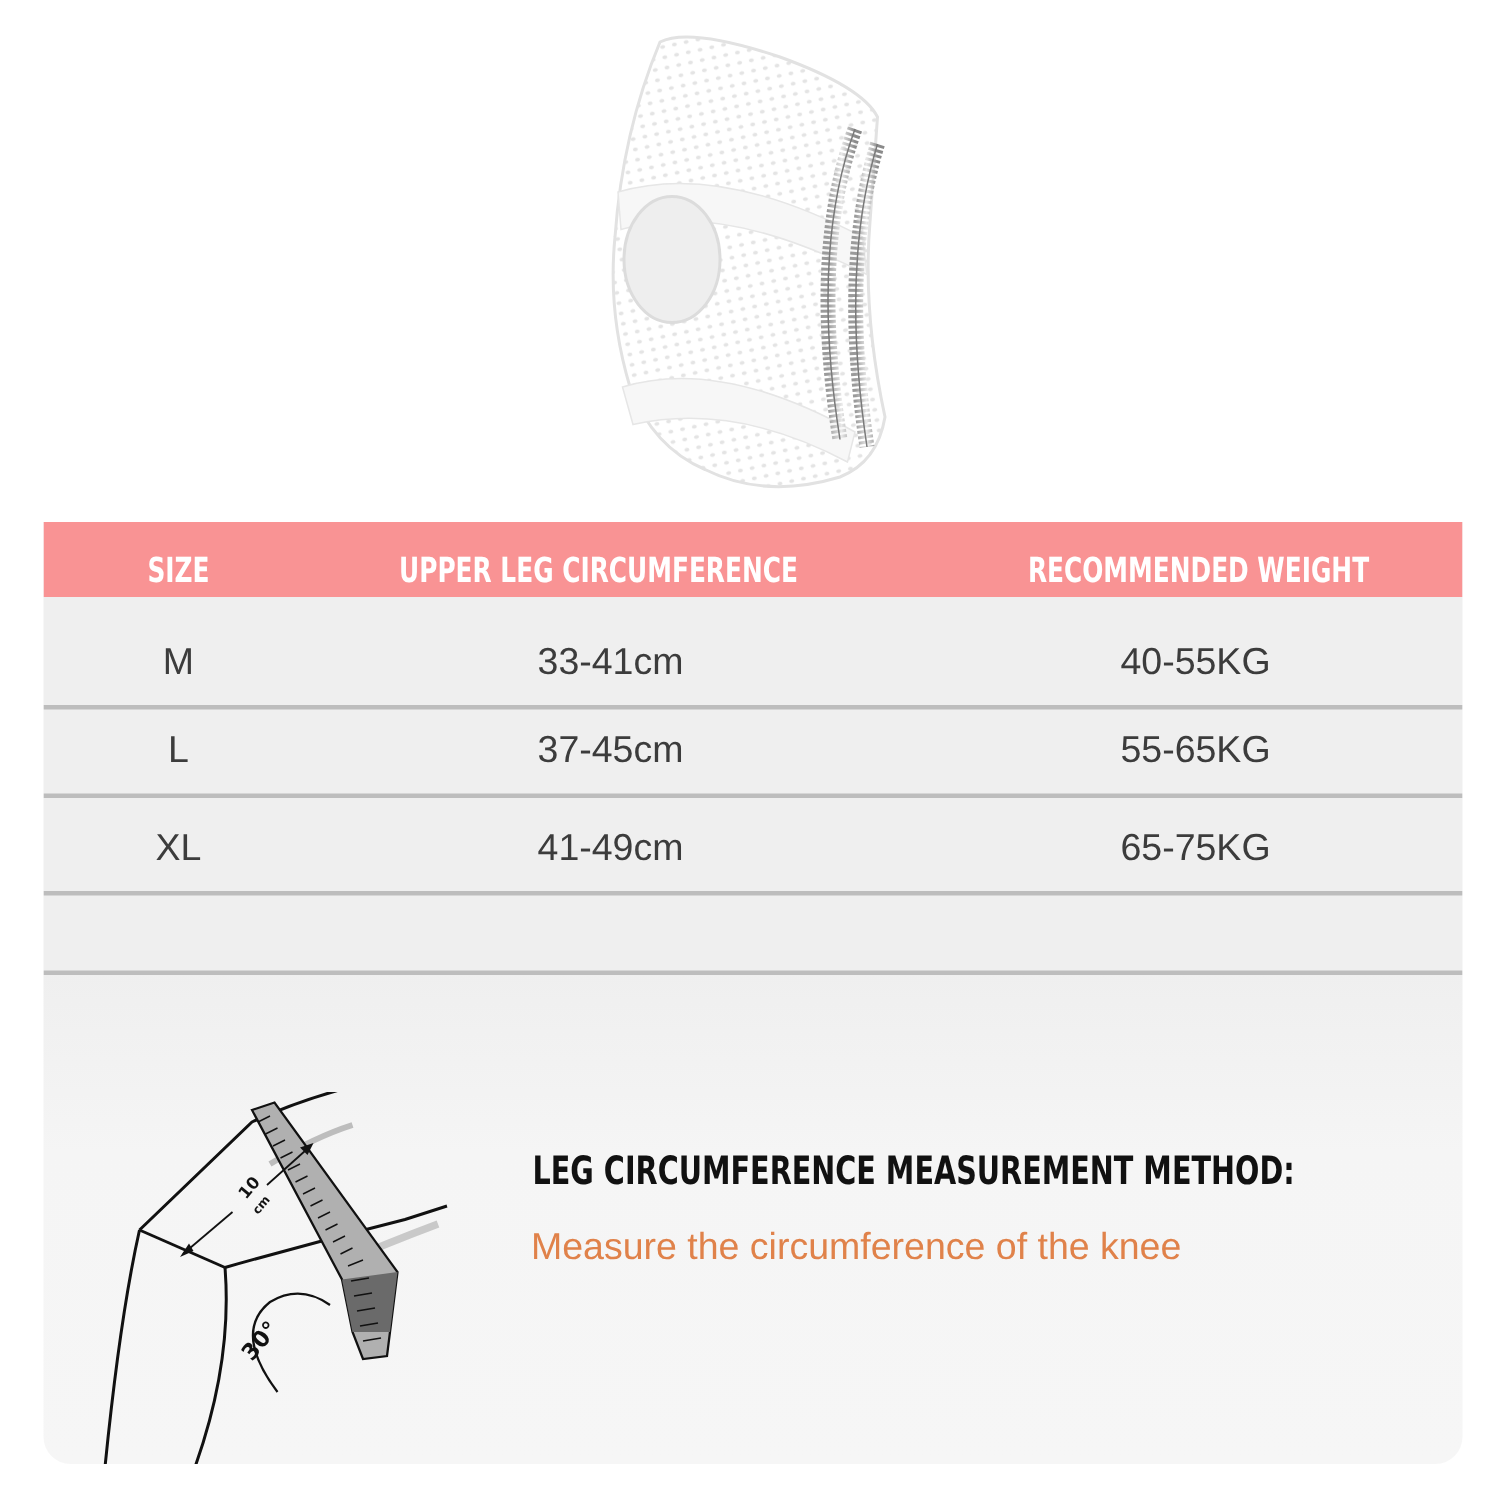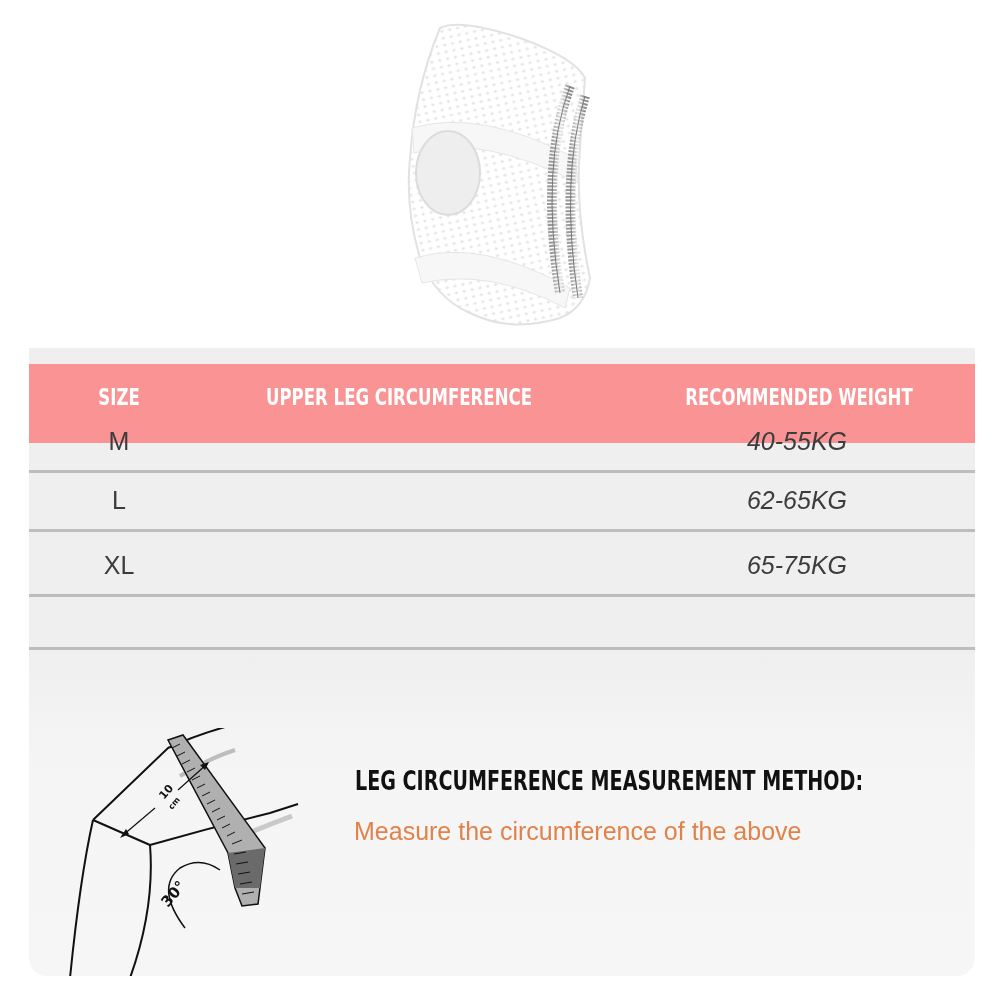--- a/index.html
+++ b/index.html
@@ -5,35 +5,35 @@
   html, body { margin:0; padding:0; background:#ffffff; }
   body { width:1000px; height:1000px; position:relative; overflow:hidden;
          font-family:"Liberation Sans", sans-serif; }
 
   .product-image { position:absolute; left:400px; top:8px; width:220px; height:328px; }
 
   .panel { position:absolute; left:29px; top:348px; width:946px; height:628px;
            border-radius:0 0 18px 18px; overflow:hidden;
            background:linear-gradient(to bottom,#efefef 0px,#efefef 300px,#f5f5f5 420px,#f6f6f6 628px); }
 
-  .table-header { position:absolute; left:0; top:16px; width:946px; height:79px; background:#f99394; }
+  .table-header { position:absolute; left:0; top:0; width:946px; height:50px; background:#f99394; }
   .th { position:absolute; top:0; height:63px; line-height:66px; color:#ffffff;
         font-family:"DejaVu Sans", sans-serif; font-weight:bold; font-size:23px;
         transform:scaleX(0.72); transform-origin:center; white-space:nowrap; text-align:center;
         letter-spacing:0px; }
   .th.c1 { left:40px; width:100px; }
   .th.c2 { left:160px; width:420px; }
   .th.c3 { left:600px; width:340px; }
 
   .row { position:absolute; left:0; width:946px; height:59px; border-bottom:3px solid #bdbdbd; }
   .td { position:absolute; top:0; height:59px; line-height:60px; color:#3c3c3c;
         font-size:25px; text-align:center; }
   .td.c1 { left:40px; width:100px; }
   .td.c2 { left:228px; width:300px; }
-  .td.c3 { left:618px; width:300px;font-style:italic; }
+  .td.c3 { left:618px; width:300px; }
 
   .diagram { position:absolute; left:31px; top:380px; width:300px; height:250px; }
 
   .method-title { position:absolute; left:326px; top:418px; width:600px;
         font-family:"DejaVu Sans", sans-serif; font-weight:bold; font-size:26px; color:#111;
         transform:scaleX(0.735); transform-origin:left center; white-space:nowrap; }
   .method-text { position:absolute; left:325px; top:468px; width:600px; color:#e0824a;
         font-size:25px; line-height:30px; }
 </style>
 </head>
@@ -70,28 +70,31 @@
 <div class="panel">
 
   <div class="table-header">
     <div class="th c1">SIZE</div>
     <div class="th c2">UPPER LEG CIRCUMFERENCE</div>
     <div class="th c3">RECOMMENDED WEIGHT</div>
   </div>
 
   <div class="row" style="top:63px">
     <div class="td c1">M</div>
+    <div class="td c2">33-41cm</div>
     <div class="td c3">40-55KG</div>
   </div>
   <div class="row" style="top:122px">
     <div class="td c1">L</div>
-    <div class="td c3">62-65KG</div>
+    <div class="td c2">37-45cm</div>
+    <div class="td c3">55-65KG</div>
   </div>
   <div class="row" style="top:187px">
     <div class="td c1">XL</div>
+    <div class="td c2">41-49cm</div>
     <div class="td c3">65-75KG</div>
   </div>
   <div class="row" style="top:240px">
   </div>
 
   <div class="diagram">
     <svg width="300" height="250" viewBox="0 0 300 250">
 
       <path d="M120 48 Q 150 30 175 22" stroke="#bdbdbd" stroke-width="4" fill="none"></path>
       <path d="M165 115 Q 200 100 232 88" stroke="#c9c9c9" stroke-width="5" fill="none"></path>
@@ -137,15 +140,15 @@
       <text x="104" y="72" font-family="DejaVu Sans, sans-serif" font-size="11" font-weight="bold" fill="#111" transform="rotate(-50 104 72)">10</text>
       <text x="112" y="82" font-family="DejaVu Sans, sans-serif" font-size="8" font-weight="bold" fill="#111" transform="rotate(-50 112 82)">cm</text>
 
       <path d="M125 200 Q 95 160 120 140 Q 140 128 160 142" stroke="#111" stroke-width="1.5" fill="none"></path>
       <text x="108" y="180" font-family="DejaVu Sans, sans-serif" font-size="15" font-weight="bold" fill="#111" transform="rotate(-50 108 180)">30°</text>
     </svg>
   </div>
 
   <div class="method-title">LEG CIRCUMFERENCE MEASUREMENT METHOD:</div>
   <div class="method-text">
-    <div>Measure the circumference of the above</div>
+    <div>Measure the circumference of the knee</div>
   </div>
 </div>
 
 </body></html>

